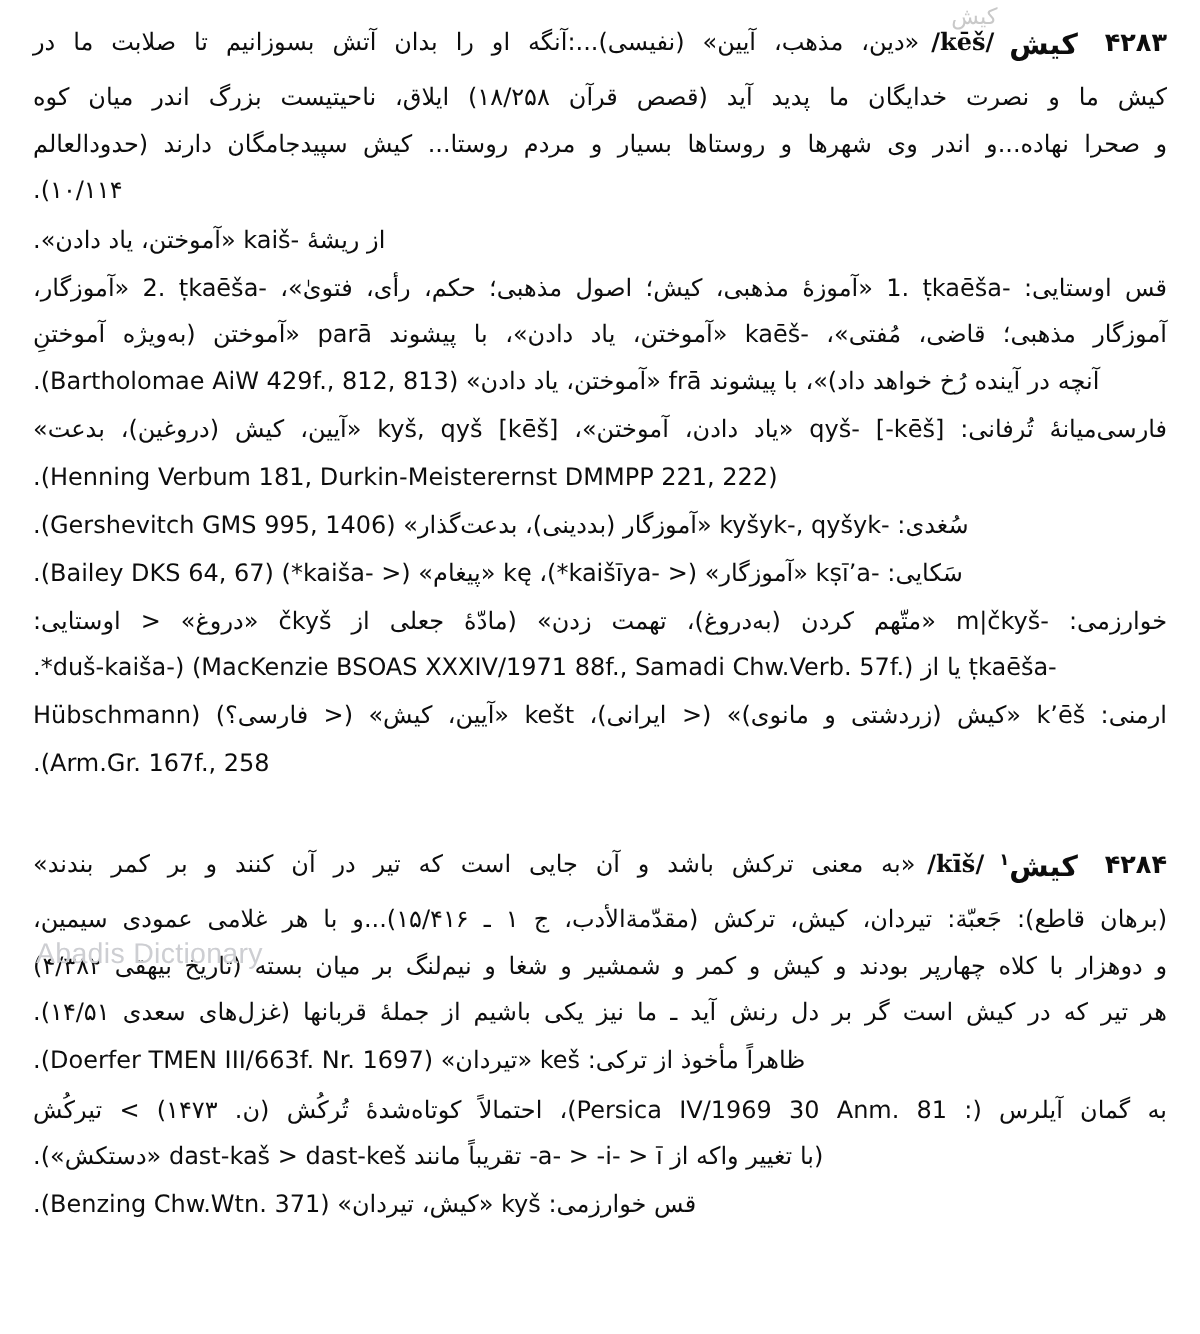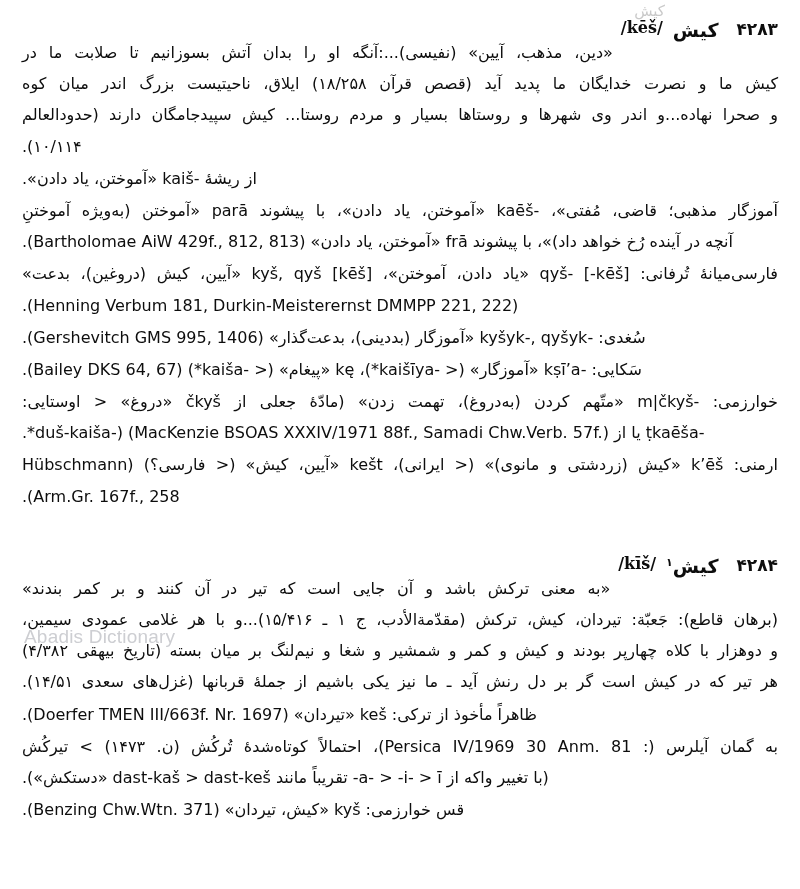--- a/index.html
+++ b/index.html
@@ -86,21 +86,20 @@
     padding-left: 8px;
     white-space: nowrap;
     text-align: center;
   }
   .entry-gloss-first {
     flex: 1 1 auto;
     font-size: 16px;
     text-align: justify;
     text-align-last: justify;
     line-height: 1.95;
-    margin-top: 25px;
   }
 
   .body-line {
     font-size: 16px;
     line-height: 1.95;
     text-align: justify;
     text-align-last: justify;
   }
   .body-line.last {
     text-align-last: left;
@@ -149,20 +148,21 @@
 
     <div class="body-line">کیش ما و نصرت خدایگان ما پدید آید (قصص قرآن ۱۸/۲۵۸) ایلاق، ناحیتیست بزرگ اندر میان کوه</div>
     <div class="body-line">و صحرا نهاده...و اندر وی شهرها و روستاها بسیار و مردم روستا... کیش سپیدجامگان دارند (حدودالعالم</div>
     <div class="body-line last">۱۰/۱۱۴).</div>
 
     <div class="lang-para">
       <div class="body-line last">از ریشۀ ‎kaiš-‎ «آموختن، یاد دادن».</div>
     </div>
 
     <div class="lang-para">
+      <div class="body-line">قس اوستایی: ‎1. ṭkaēša-‎ «آموزۀ مذهبی، کیش؛ اصول مذهبی؛ حکم، رأی، فتویٰ»، ‎2. ṭkaēša-‎ «آموزگار،</div>
       <div class="body-line">آموزگار مذهبی؛ قاضی، مُفتی»، ‎kaēš-‎ «آموختن، یاد دادن»، با پیشوند parā «آموختن (به‌ویژه آموختنِ</div>
       <div class="body-line last">آنچه در آینده رُخ خواهد داد)»، با پیشوند frā «آموختن، یاد دادن» (Bartholomae AiW 429f., 812, 813).</div>
     </div>
 
     <div class="lang-para">
       <div class="body-line">فارسی‌میانۀ تُرفانی: ‎qyš-‎ [‎-kēš‎] «یاد دادن، آموختن»، ‎kyš, qyš‎ [‎kēš‎] «آیین، کیش (دروغین)، بدعت»</div>
       <div class="body-line last">(Henning Verbum 181, Durkin-Meisterernst DMMPP 221, 222).</div>
     </div>
 
     <div class="lang-para">

